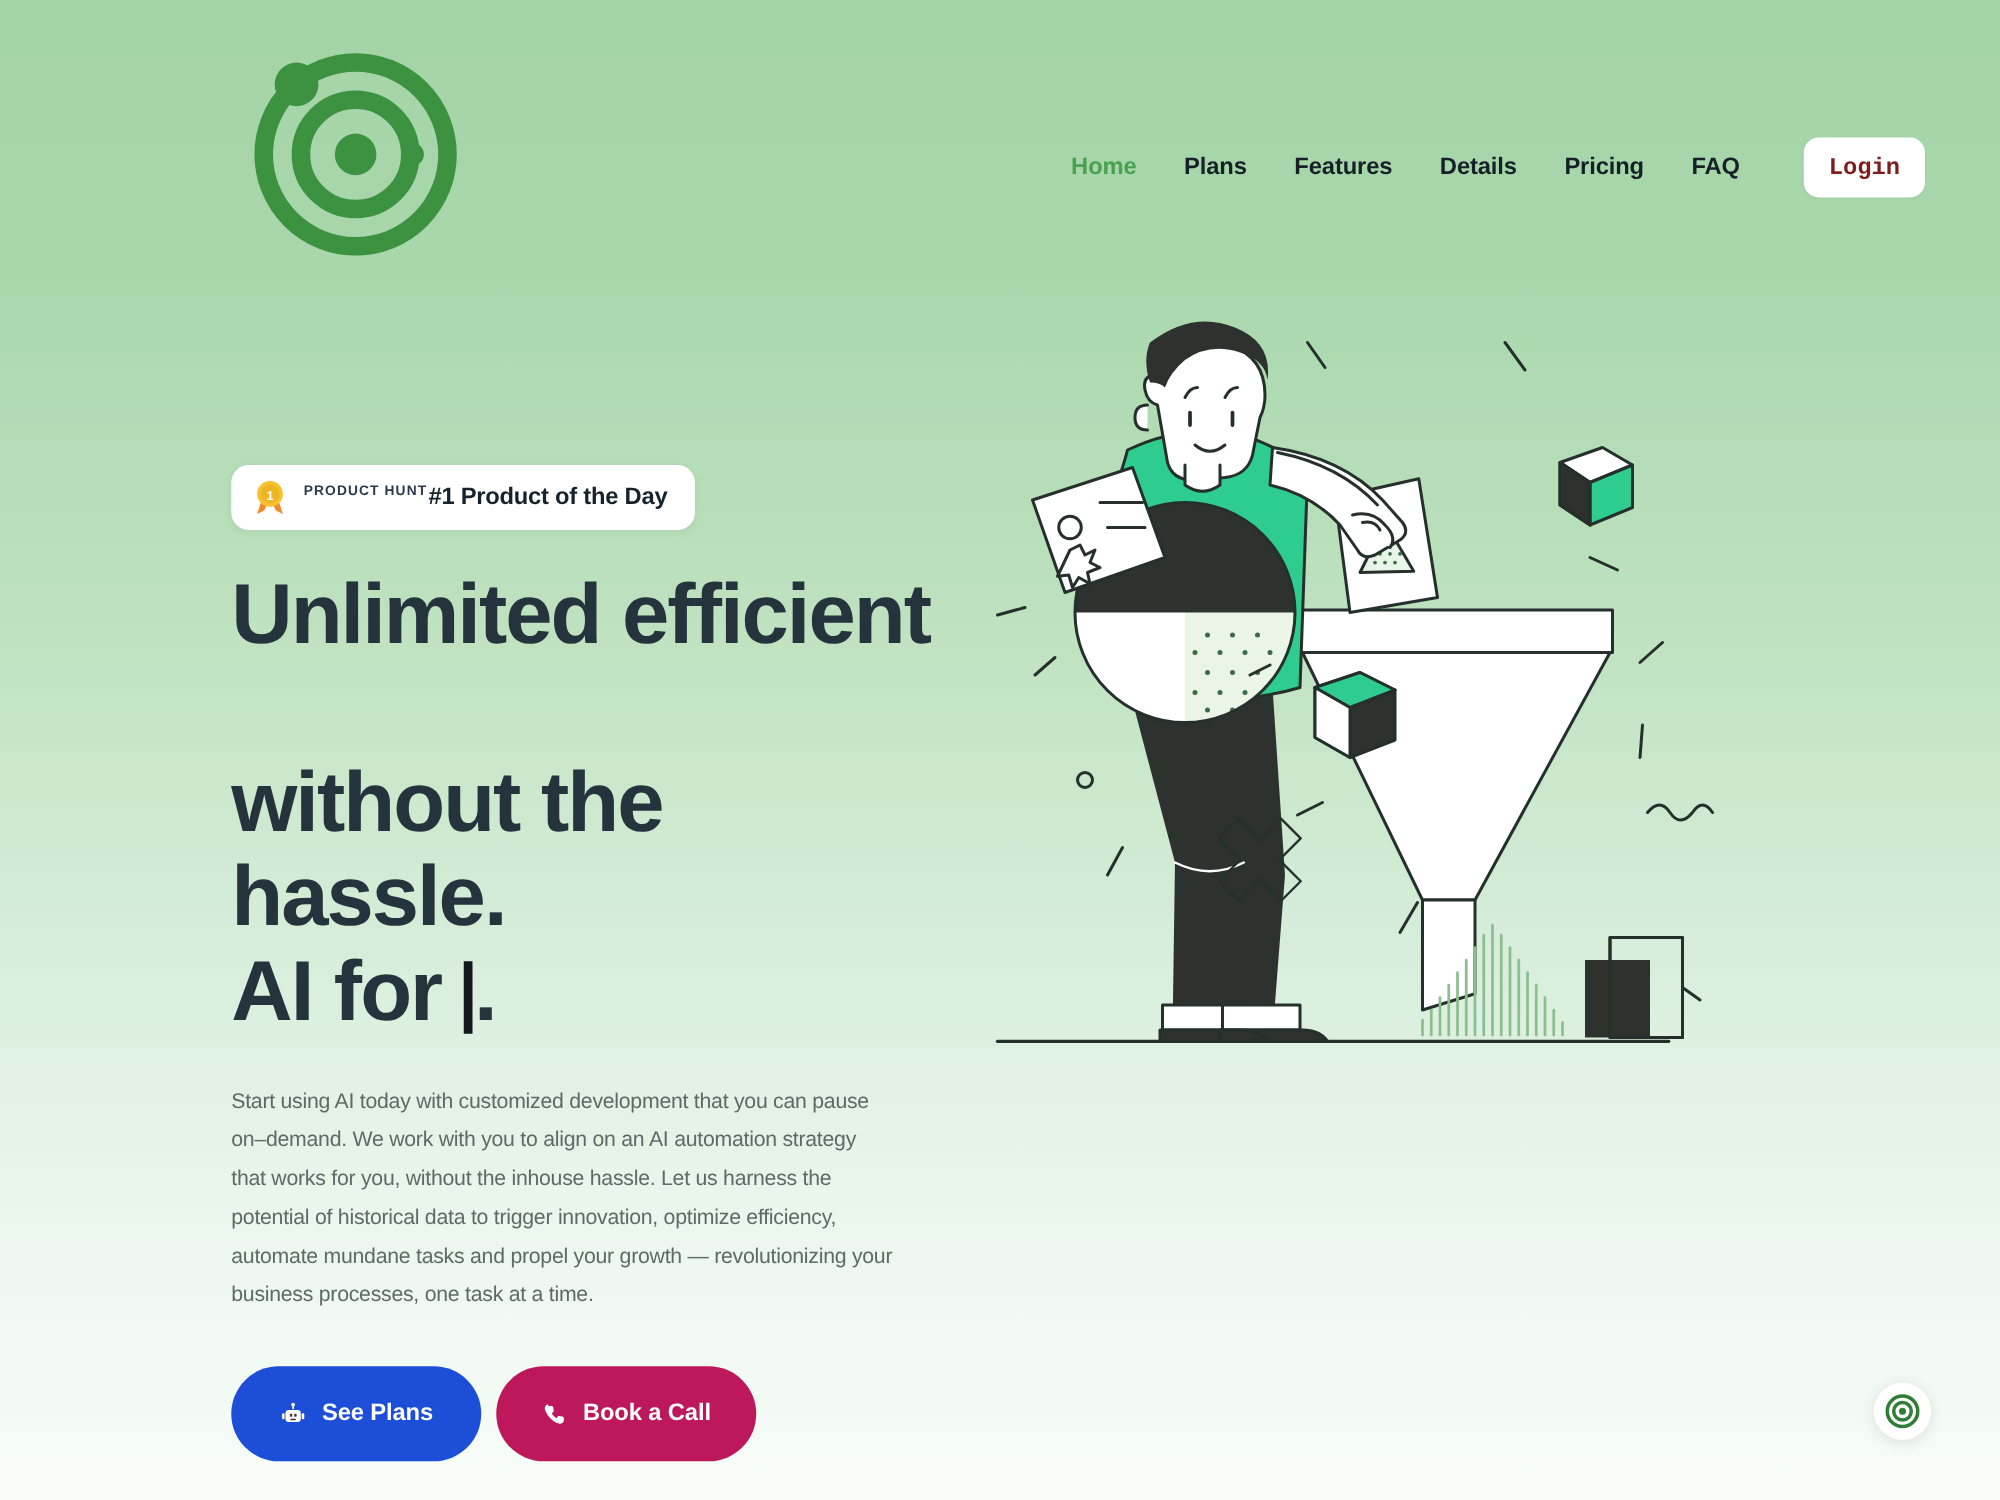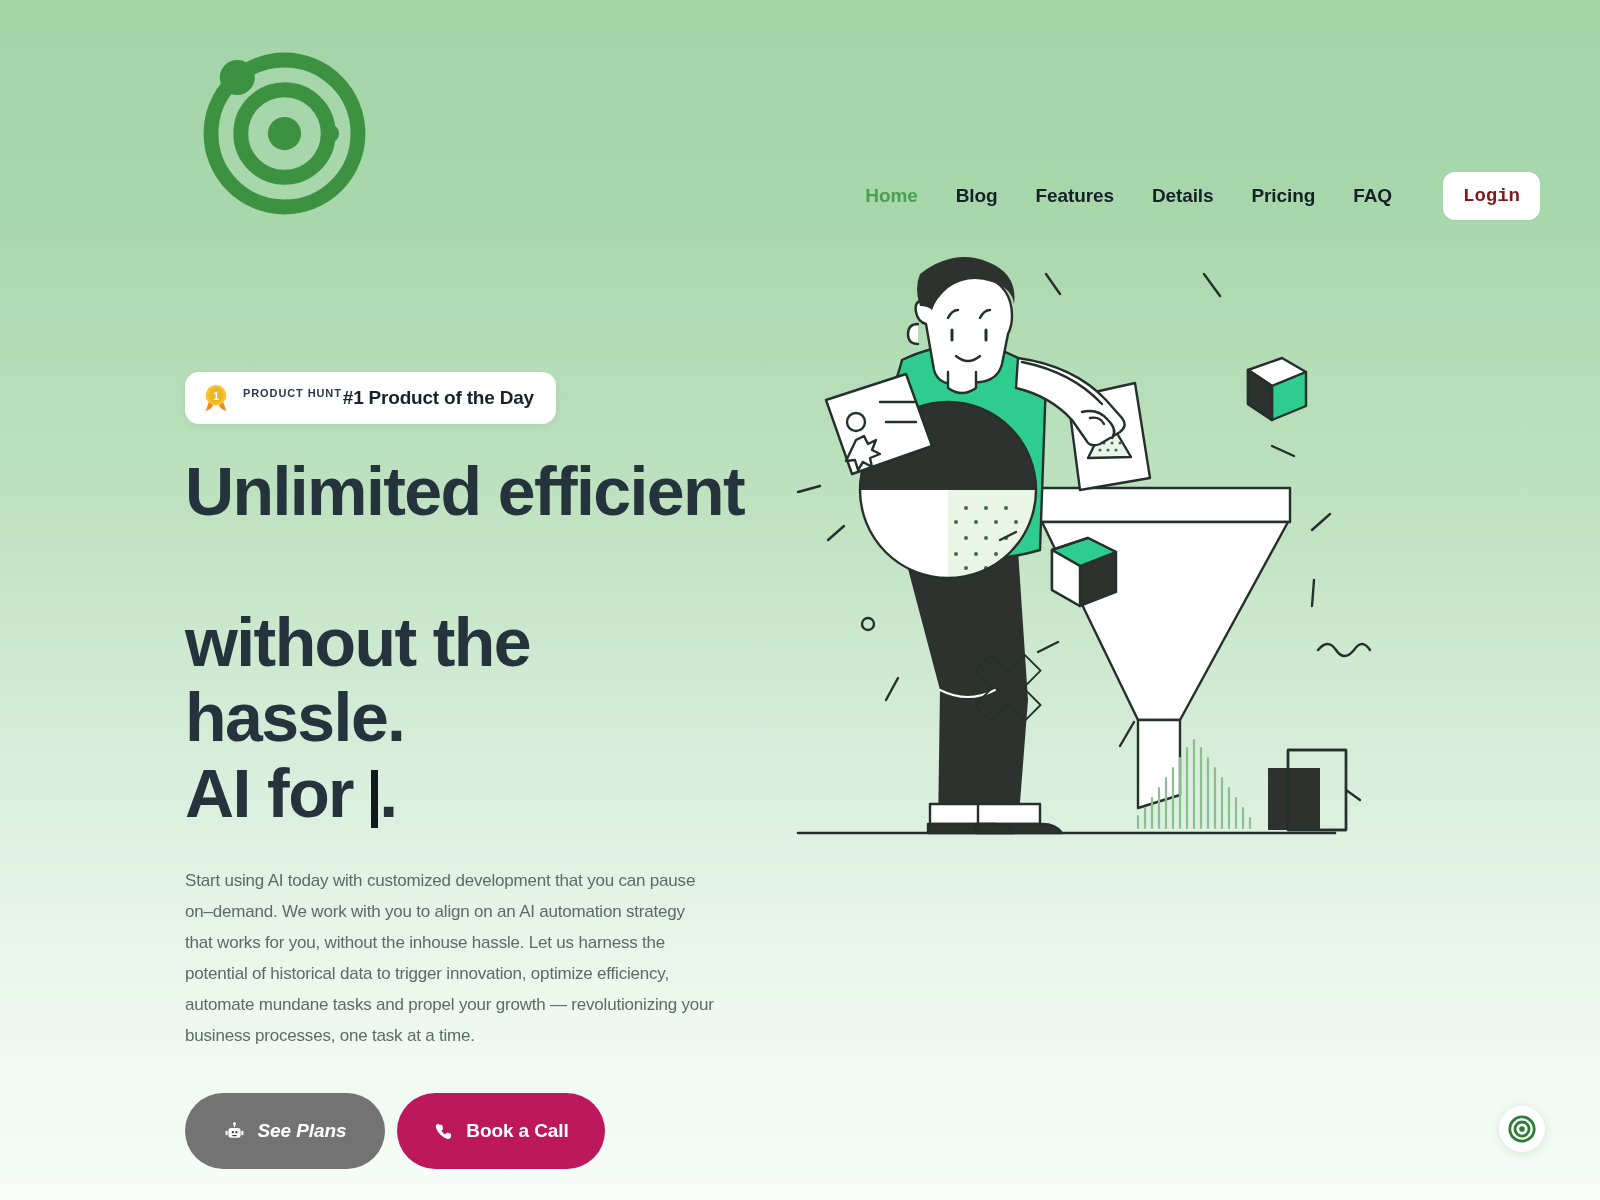--- a/index.html
+++ b/index.html
@@ -18,21 +18,21 @@
     overflow: hidden;
     color: #23303a;
   }
 
   
   .header {
     position: absolute;
     top: 0; left: 12px; right: 0;
     height: 220px;
     display: flex;
-    align-items: flex-end;
+    align-items: flex-start;
     justify-content: space-between;
     padding: 30px 60px 0 185px;
   }
   .logo { width: 175px; height: 180px; display: block; }
 
   .nav {
     display: flex;
     align-items: center;
     gap: 0px;
     margin-top: 80px;
@@ -133,21 +133,21 @@
     gap: 13px;
     border: none;
     border-radius: 40px;
     font-family: inherit;
     font-size: 19px;
     font-weight: 700;
     letter-spacing: -0.1px;
     color: #ffffff;
     cursor: pointer;
   }
-  .btn-dark { background: #737373; width: 200px; height: 76px; font-style: italic; }
+  .btn-dark { background: #1d4ed8; width: 200px; height: 76px; }
   .btn-green { background: #be185d; width: 208px; height: 76px; }
   .btn svg { flex: none; }
 
   
   .illustration {
     position: absolute;
     left: 790px;
     top: 250px;
     width: 640px;
     height: 620px;
@@ -180,21 +180,21 @@
       <circle cx="50" cy="52" r="42" fill="none" stroke="#3d9242" stroke-width="8.5"></circle>
       <circle cx="50" cy="52" r="25" fill="none" stroke="#3d9242" stroke-width="8.5"></circle>
       <circle cx="50" cy="52" r="9.5" fill="#3d9242"></circle>
       <circle cx="23" cy="20" r="10" fill="#3d9242"></circle>
       <circle cx="76" cy="52" r="5.2" fill="#3d9242"></circle>
     </svg>
   </a>
 
   <nav class="nav">
     <a class="nav-link active" href="#">Home</a>
-    <a class="nav-link" href="#">Blog</a>
+    <a class="nav-link" href="#">Plans</a>
     <a class="nav-link" href="#">Features</a>
     <a class="nav-link" href="#">Details</a>
     <a class="nav-link" href="#">Pricing</a>
     <a class="nav-link" href="#">FAQ</a>
     <button class="login-btn">Login</button>
   </nav>
 
 </header>
 
 <section class="hero-left">

